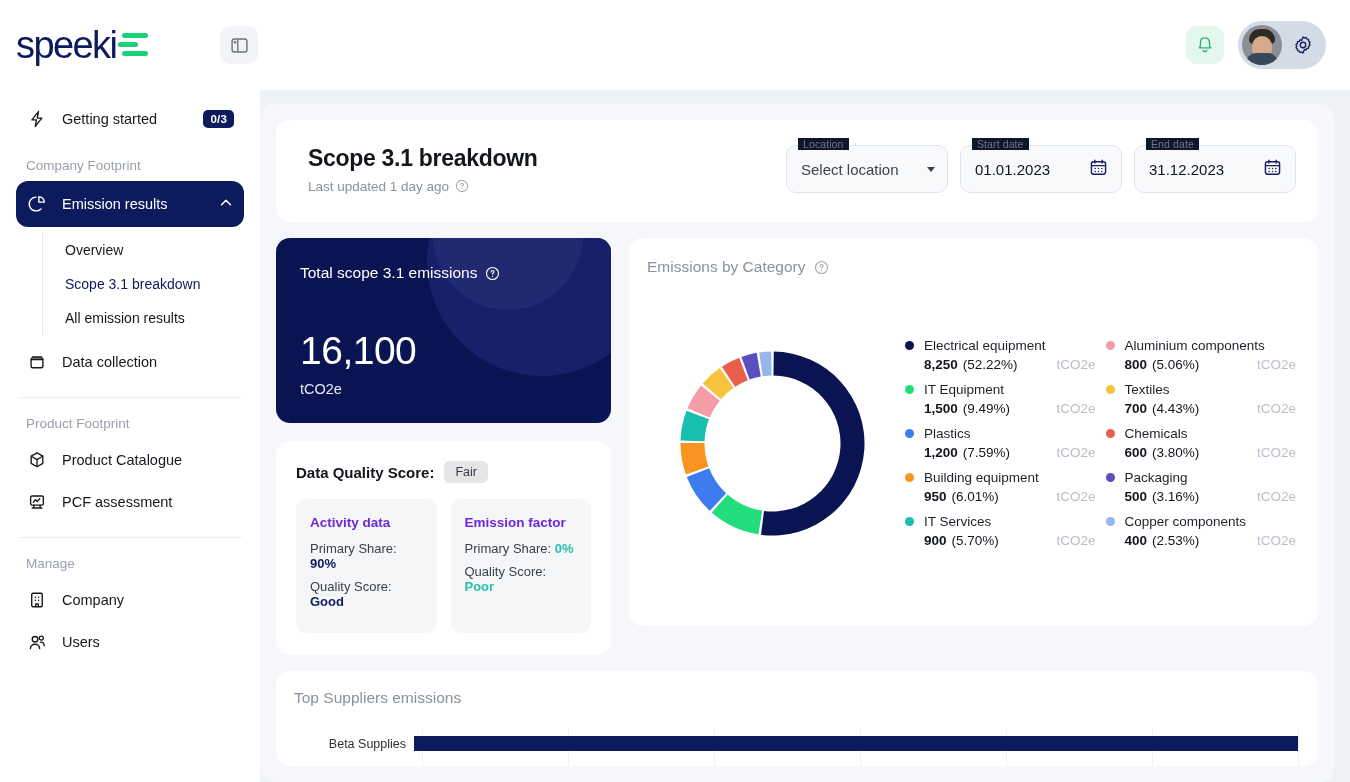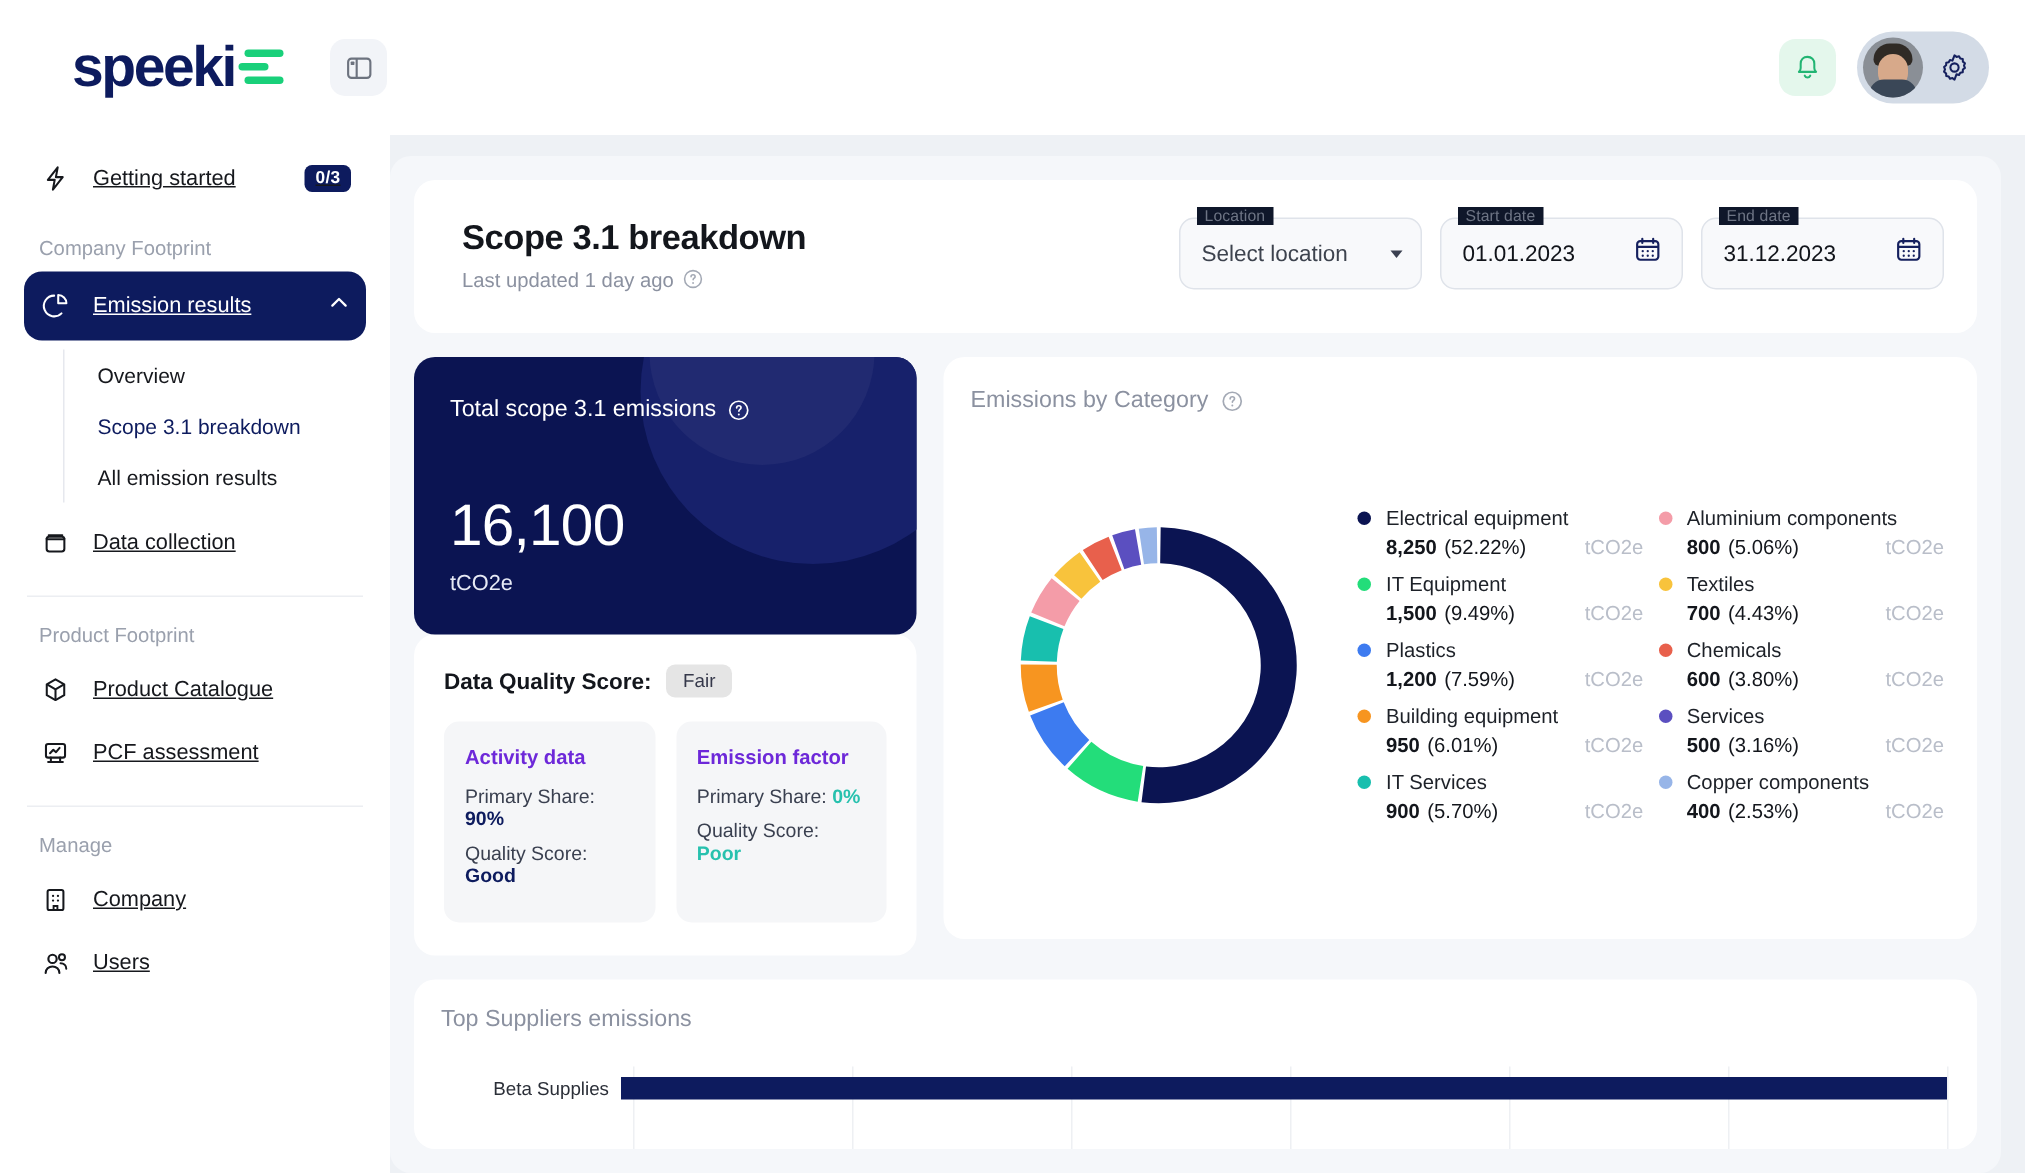--- a/index.html
+++ b/index.html
@@ -15,22 +15,22 @@
   
   .topbar {
     height: 90px; flex: 0 0 90px;
     background: #ffffff;
     display: flex; align-items: center;
     padding: 0 24px 0 16px;
     position: relative; z-index: 5;
   }
   .logo-wrap { display: flex; align-items: center; width: 180px; padding-left: 0px; }
   .logo-text {
-    font-size: 38px; font-weight: 700; letter-spacing: -1.6px;
-    color: #0d1b5e; line-height: 1; margin-left: 32px;
+    font-size: 38px; font-weight: 400; letter-spacing: -1.6px;
+    color: #0d1b5e; line-height: 1;
   }
   .logo-mark { display: inline-flex; flex-direction: column; gap: 4px; margin-left: 2px; padding-bottom: 2px; }
   .logo-mark span { display: block; height: 5px; border-radius: 3px; background: #19d07a; }
   .logo-mark span:nth-child(1) { width: 26px; margin-left: 4px; }
   .logo-mark span:nth-child(2) { width: 20px; margin-left: 0px; }
   .logo-mark span:nth-child(3) { width: 26px; margin-left: 4px; }
 
   .panel-toggle {
     width: 38px; height: 38px; border-radius: 10px;
     background: #f2f4f8; display: flex; align-items: center; justify-content: center;
@@ -61,21 +61,21 @@
 
   
   .sidebar {
     width: 260px; flex: 0 0 260px;
     background: #ffffff; padding: 8px 16px 0 16px;
     overflow: hidden;
   }
   .nav-row {
     display: flex; align-items: center; gap: 14px;
     height: 42px; padding: 0 10px; border-radius: 10px;
-    cursor: pointer; color: #16181d; font-size: 14.5px; text-decoration: underline;
+    cursor: pointer; color: #16181d; font-size: 14.5px;
   }
   .nav-row .ico { width: 22px; height: 22px; flex: 0 0 22px; display: flex; align-items: center; justify-content: center; }
   .badge-03 {
     margin-left: auto; background: #0d1b5e; color: #fff;
     font-size: 11.5px; font-weight: 600; border-radius: 5px;
     padding: 3px 7px; letter-spacing: 0.2px;
   }
   .sec-label {
     font-size: 13.5px; color: #9aa0ad; padding: 0 10px;
     margin: 18px 0 8px 0;
@@ -127,21 +127,21 @@
     position: absolute; top: -8px; left: 11px; background: #0f172a;
     padding: 0 5px; font-size: 10.5px; color: #6e7585; letter-spacing: 0.1px;
   }
   .field-val { font-size: 15px; color: #11141a; }
   .field-val.placeholder { color: #3d434e; }
   .caret { margin-left: auto; width: 0; height: 0; border-left: 4.5px solid transparent; border-right: 4.5px solid transparent; border-top: 5px solid #3a4050; }
   .cal-ico { margin-left: auto; }
 
   
   .grid { display: flex; gap: 18px; }
-  .col-left { width: 335px; flex: 0 0 335px; display: flex; flex-direction: column; gap: 0; }
+  .col-left { width: 335px; flex: 0 0 335px; display: flex; flex-direction: column; gap: 18px; }
   .col-right { flex: 1; min-width: 0; }
 
   .total-card {
     position: relative; overflow: hidden;
     background: #0b1452; border-radius: 14px; height: 185px;
     padding: 26px 24px; color: #fff;
   }
   .total-card .blob1 { position:absolute; right:-46px; top:-92px; width: 230px; height:230px; border-radius:50%; background:#17216b; }
   .total-card .blob2 { position:absolute; right:28px; top:-78px; width: 150px; height:150px; border-radius:50%; background:rgba(255,255,255,0.045); }
   .total-label { position: relative; font-size: 15.5px; display: flex; align-items: center; gap: 8px; }
@@ -564,21 +564,21 @@
                         </div>
                         <div class="legend-vals">
                           <span class="num">600</span>
                           <span class="pct">(3.80%)</span>
                           <span class="unit">tCO2e</span>
                         </div>
                       </div>
                       <div class="legend-item">
                         <div class="legend-name">
                           <span class="dot" style="background:#5b4fc0"></span>
-                          <span>Services</span>
+                          <span>Packaging</span>
                         </div>
                         <div class="legend-vals">
                           <span class="num">500</span>
                           <span class="pct">(3.16%)</span>
                           <span class="unit">tCO2e</span>
                         </div>
                       </div>
                       <div class="legend-item">
                         <div class="legend-name">
                           <span class="dot" style="background:#97b5e8"></span>

